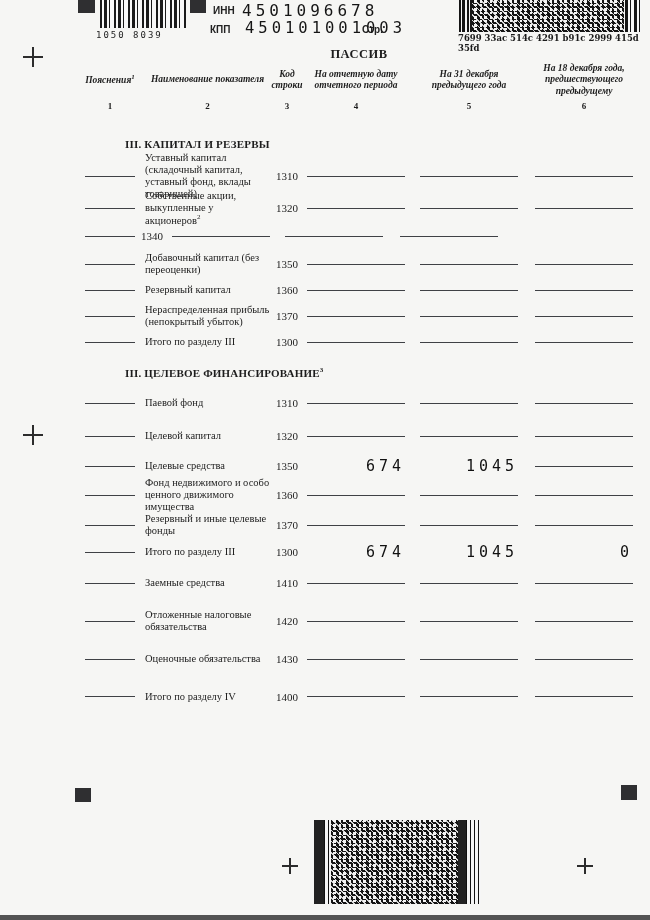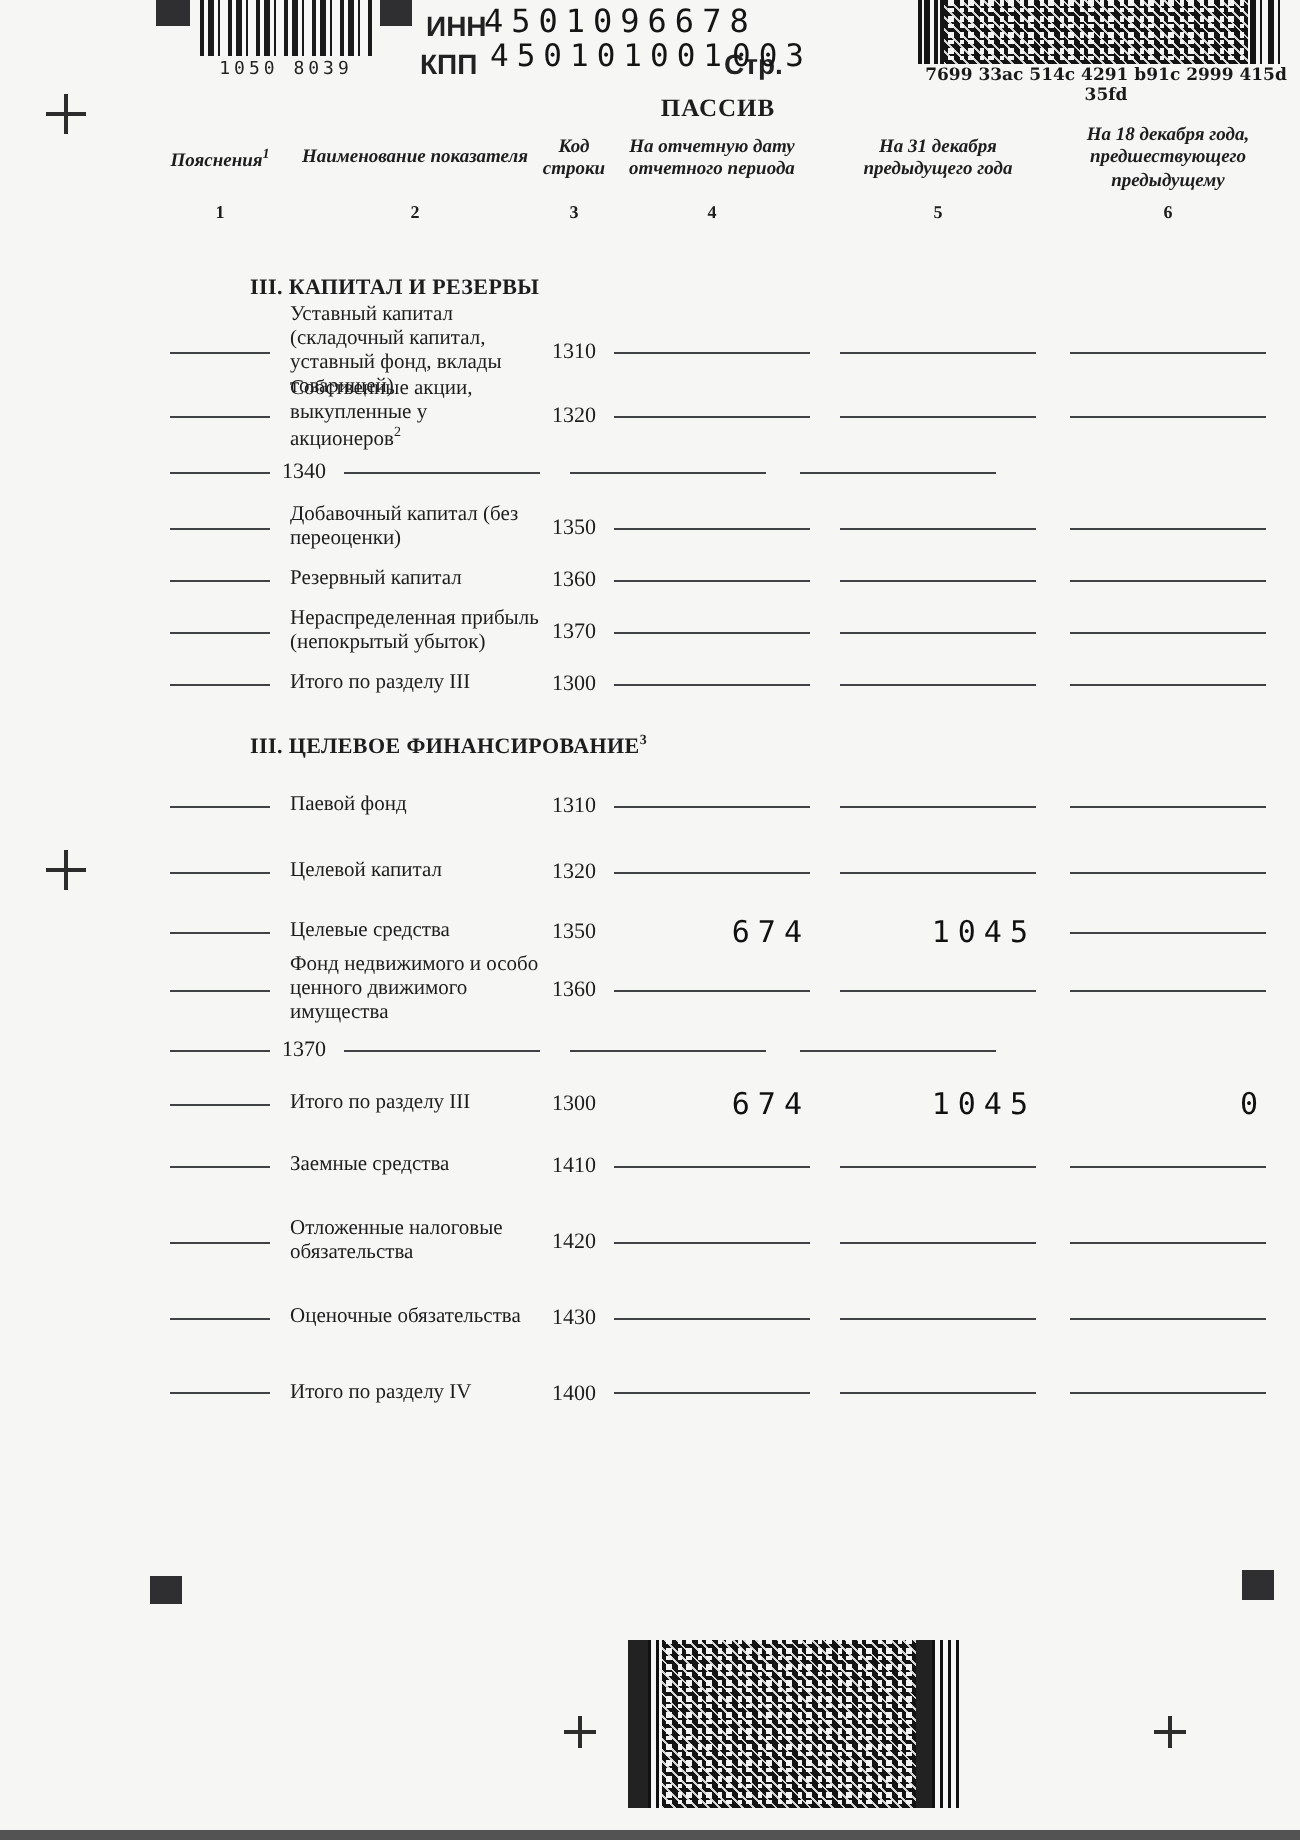--- a/index.html
+++ b/index.html
@@ -8,37 +8,37 @@
   .sq{position:absolute;background:#2f2f31;}
 
   
   .cross{position:absolute;}
   .cross::before{content:"";position:absolute;left:0;right:0;top:calc(50% - 1px);height:2px;background:#2c2c2c;}
   .cross::after{content:"";position:absolute;top:0;bottom:0;left:calc(50% - 1px);width:2px;background:#2c2c2c;}
 
   
   .bc1d{position:absolute;left:100px;top:0;width:86px;height:28px;
     background:repeating-linear-gradient(90deg,#1a1a1a 0 2px,#f8f8f8 2px 4px,#1a1a1a 4px 7px,#f8f8f8 7px 9px,#1a1a1a 9px 10px,#f8f8f8 10px 14px);}
-  .bc1d-num{position:absolute;left:96px;top:30px;width:94px;text-align:center;
+  .bc1d-num{position:absolute;left:96px;top:30px;width:94px;
     font-family:"DejaVu Sans Mono",monospace;font-size:9px;letter-spacing:2px;color:#222;}
 
   
-  .lbl{position:absolute;font-family:"Liberation Sans",sans-serif;font-size:14px;font-weight:bold;color:#222;}
+  .lbl{position:absolute;font-family:"Liberation Sans",sans-serif;font-size:10px;font-weight:bold;color:#222;}
   .digits{position:absolute;font-family:"DejaVu Sans Mono",monospace;font-size:15.5px;letter-spacing:4px;color:#151515;}
 
   
   .bc-tr{position:absolute;left:459px;top:0;height:32px;display:flex;}
   .vbars{width:13px;background:repeating-linear-gradient(90deg,#151515 0 2px,#f6f6f6 2px 3px,#151515 3px 6px,#f6f6f6 6px 8px);}
   .vbars2{width:16px;margin-left:1px;background:repeating-linear-gradient(90deg,#151515 0 3px,#f6f6f6 3px 5px,#151515 5px 6px,#f6f6f6 6px 9px);}
   .matrix{background-color:#f3f3f3;background-image:
     repeating-linear-gradient(45deg, rgba(246,246,246,.85) 0 1px, transparent 1px 4px),
     repeating-linear-gradient(0deg, #141414 0 2px, transparent 2px 4px, #141414 4px 5px, transparent 5px 8px),
     repeating-linear-gradient(90deg, #141414 0 2px, transparent 2px 5px, #141414 5px 8px, transparent 8px 10px);}
   .mx-tr{width:152px;}
-  .bc-tr-text{position:absolute;left:458px;top:33px;width:190px;text-align:center;
+  .bc-tr-text{position:absolute;left:458px;top:33px;width:190px;text-align:left;
     font-family:"DejaVu Serif",serif;font-weight:bold;font-size:8.5px;color:#1a1a1a;}
 
   
   .passiv{position:absolute;top:47px;left:85px;width:548px;text-align:center;
     font-weight:bold;font-size:12.5px;letter-spacing:.5px;}
 
   
   .row{display:flex;align-items:center;}
   .cw1{width:50px;}            
   .cw2{width:125px;margin-left:10px;}  
@@ -310,20 +310,21 @@
       </div>
       <div class="cell-v cw6">
         <span class="value"></span>
       </div>
     </div>
 
   <div class="row r30">
       <div class="cell-expl cw1">
         <div class="eline"></div>
       </div>
+      <div class="cell-label cw2"><span>Резервный и иные целевые фонды</span></div>
       <div class="cell-code cw3">1370</div>
       <div class="cell-v cw4">
         <span class="value"></span>
       </div>
       <div class="cell-v cw5">
         <span class="value"></span>
       </div>
       <div class="cell-v cw6">
         <span class="value"></span>
       </div>

